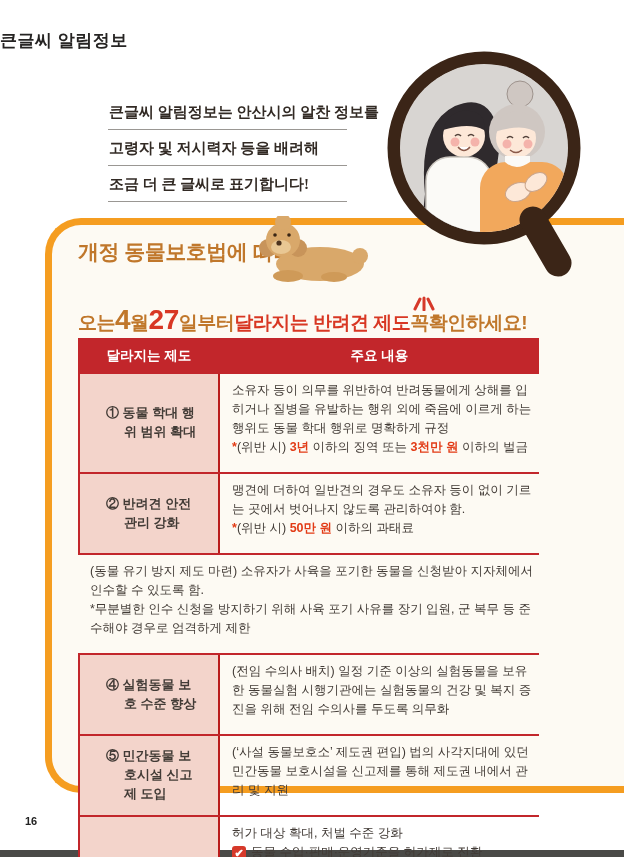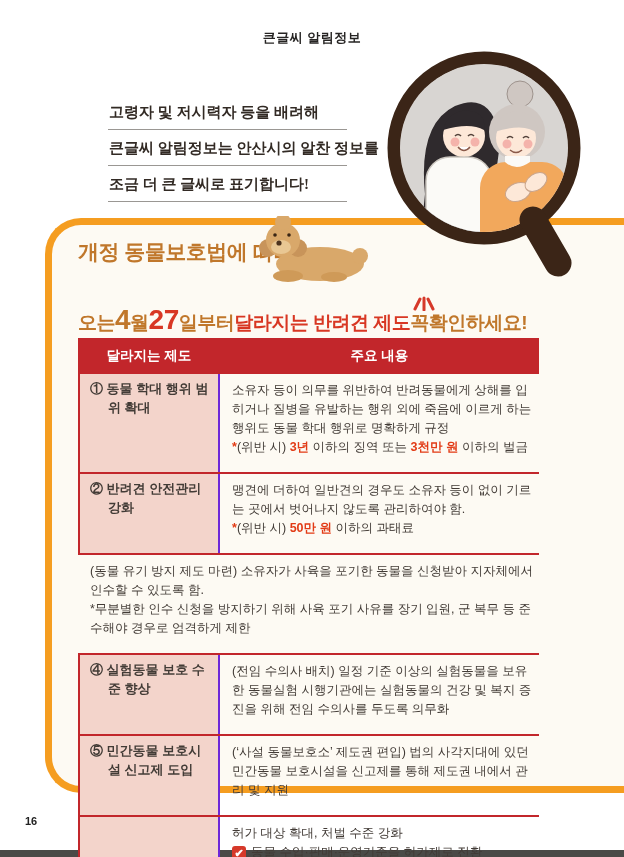--- a/index.html
+++ b/index.html
@@ -1,21 +1,21 @@
 <!DOCTYPE html>
 <html><head>
 <meta charset="utf-8">
 <style>
   html,body{margin:0;padding:0;}
   body{font-family:"Liberation Sans", sans-serif; background:#fff;}
   .page{position:relative;width:624px;height:857px;overflow:hidden;background:#ffffff;}
 
   
-  .hdr{position:absolute;top:29px;left:0;width:100%;text-align:center;
-       font-size:13px;font-weight:700;color:#262423;letter-spacing:0.5px;}
+  .hdr{position:absolute;top:29px;left:0;width:100%;text-align:left;
+       font-size:17px;font-weight:700;color:#262423;letter-spacing:0.5px;}
 
   
   .intro{position:absolute;left:108px;top:103px;}
   .intro-line{display:block;width:238px;font-family:"Liberation Serif", serif;
        font-weight:700;font-size:15px;color:#322a24;border-bottom:1px solid #9a9793;
        padding:0 0 7px 1px;margin-bottom:9px;white-space:nowrap;}
 
   
   .magnifier{position:absolute;left:380px;top:44px;width:210px;height:236px;z-index:6;}
 
@@ -37,22 +37,22 @@
 
   
   .table{position:absolute;left:78px;top:338px;width:461px;z-index:3;font-size:12.5px;}
   .thead{display:flex;gap:0;}
   .th{background:#c2262b;color:#ffffff;font-weight:700;font-size:13.5px;
       text-align:center;line-height:36px;height:36px;}
   .th-left{width:142px;flex:none;}
   .th-right{flex:1;}
   .trow{display:flex;border-bottom:2px solid #c2262b;}
   .lcell{width:142px;flex:none;box-sizing:border-box;background:#f3d4cb;
-         border-left:2px solid #c2262b;border-right:2px solid #6d28d9;
-         display:flex;align-items:flex-start;padding:6px 4px;}
+         border-left:2px solid #c2262b;border-right:2px solid #b91c1c;
+         display:flex;align-items:center;padding:6px 20px;}
   .ltxt{font-weight:700;font-size:13px;color:#423b36;line-height:1.45;
         padding-left:24px;text-indent:-18px;}
   .rcell{flex:1;padding:7px 2px 15px 12px;color:#423b36;line-height:1.52;}
   .cline{display:block;}
   .chk{display:flex;align-items:flex-start;}
   .ckbox{flex:none;width:14px;height:14px;margin:3px 5px 0 0;background:#d6392a;color:#fff;
          border-radius:3px;font-size:11px;line-height:14px;text-align:center;font-weight:700;}
   .hl{color:#e23b16;font-weight:700;}
 
   
@@ -60,22 +60,22 @@
   .bottombar{position:absolute;left:0;bottom:0;width:100%;height:7px;background:#4a4a47;}
 </style>
 </head>
 <body>
 
 <div class="page">
 
   <div class="hdr">큰글씨 알림정보</div>
 
   <div class="intro">
+    <span class="intro-line">큰글씨 알림정보는 안산시의 알찬 정보를</span>
     <span class="intro-line">고령자 및 저시력자 등을 배려해</span>
-    <span class="intro-line">큰글씨 알림정보는 안산시의 알찬 정보를</span>
     <span class="intro-line">조금 더 큰 글씨로 표기합니다!</span>
   </div>
 
   <div class="magnifier">
     <svg width="210" height="236" viewBox="0 0 210 236">
       <defs>
         <clipPath id="lens">
             <circle cx="104" cy="104" r="84"></circle>
           </clipPath>
       </defs>

